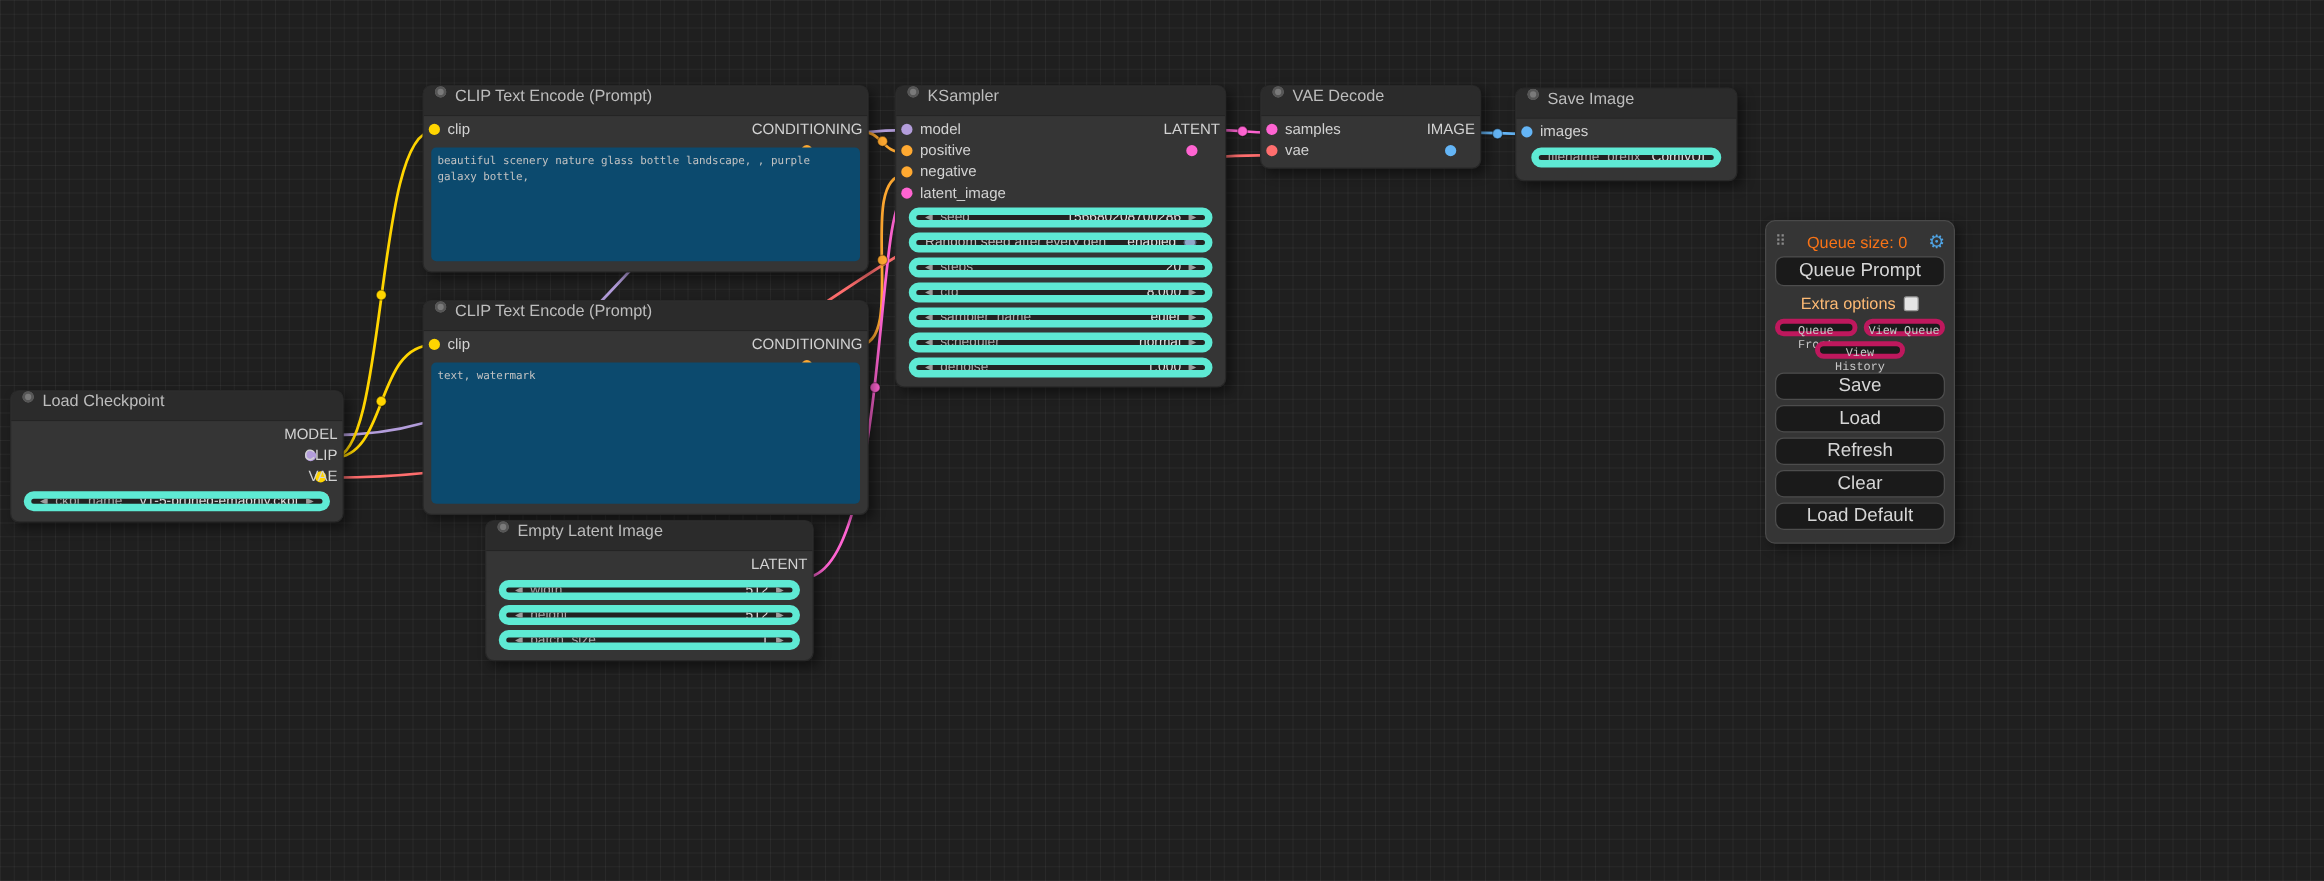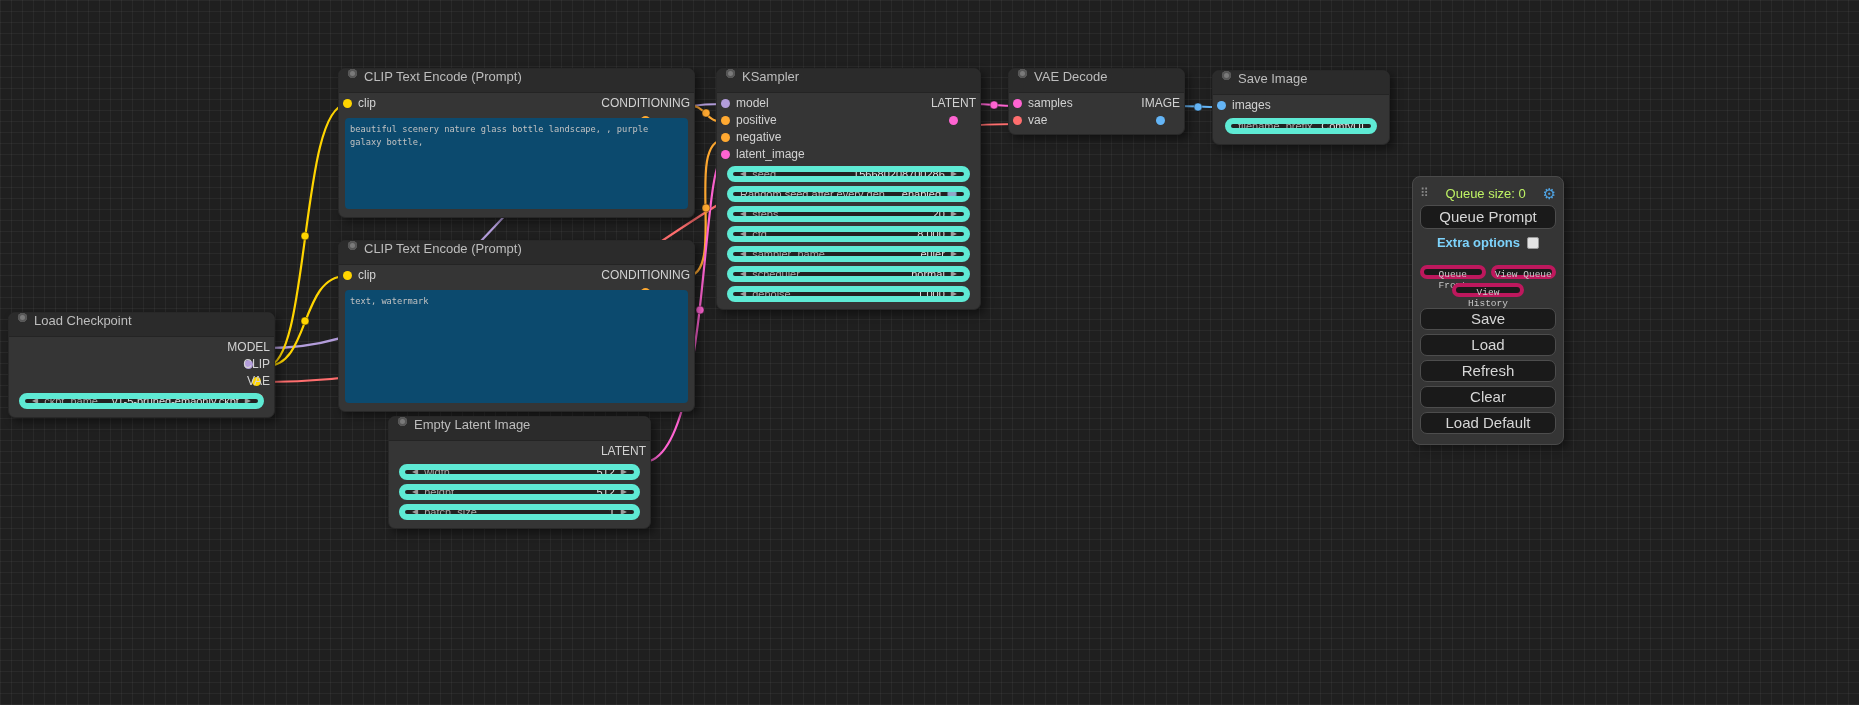--- a/index.html
+++ b/index.html
@@ -87,32 +87,32 @@
 
   
   #queue-panel {
     position: absolute; left: 1412px; top: 176px; width: 152px; z-index: 3;
     background: #353535; border: 1px solid #4a4a4a; border-radius: 8px;
     padding: 7px 7px 6px 7px;
     box-shadow: 4px 4px 9px rgba(0,0,0,0.4);
   }
   .qp-header { display: flex; align-items: center; height: 18px; margin-bottom: 3px; }
   .drag-handle { color: #8a8a8a; font-size: 12px; line-height: 1; cursor: grab; }
-  .qp-size { flex: 1; text-align: center; color: #bef264; font-size: 13px; }
+  .qp-size { flex: 1; text-align: center; color: #f97316; font-size: 13px; }
   .gear { font-size: 15px; line-height: 1; cursor: pointer; }
   .qp-big {
     display: block; width: 100%; height: 22px; margin-bottom: 4px;
     background: #1a1a1a; border: 1px solid #4d4d4d; border-radius: 7px;
     color: #d6d6d6; font-size: 15px; line-height: 18px; text-align: center;
     font-family: inherit; cursor: pointer; padding: 0;
   }
   .qp-prompt { height: 24px; line-height: 20px; margin-bottom: 7px; }
   .qp-extra {
     display: flex; justify-content: center; align-items: center; gap: 7px;
-    height: 13px; margin-bottom: 16px; color: #7dd3fc; font-size: 13px; font-weight: bold;
+    height: 13px; margin-bottom: 6px; color: #fdba74; font-size: 13px;
   }
   .qp-checkbox {
     width: 12px; height: 12px; background: #e4e4e4;
     border: 1px solid #9a9a9a; border-radius: 2px; cursor: pointer;
   }
   .qp-row { display: flex; gap: 5px; margin-bottom: 4px; }
   .qp-row.history { justify-content: center; margin-bottom: 11px; }
   .qp-small {
     flex: 1; height: 14px;
     background: #1a1a1a; border: 4px solid #be185d; border-radius: 7px;

